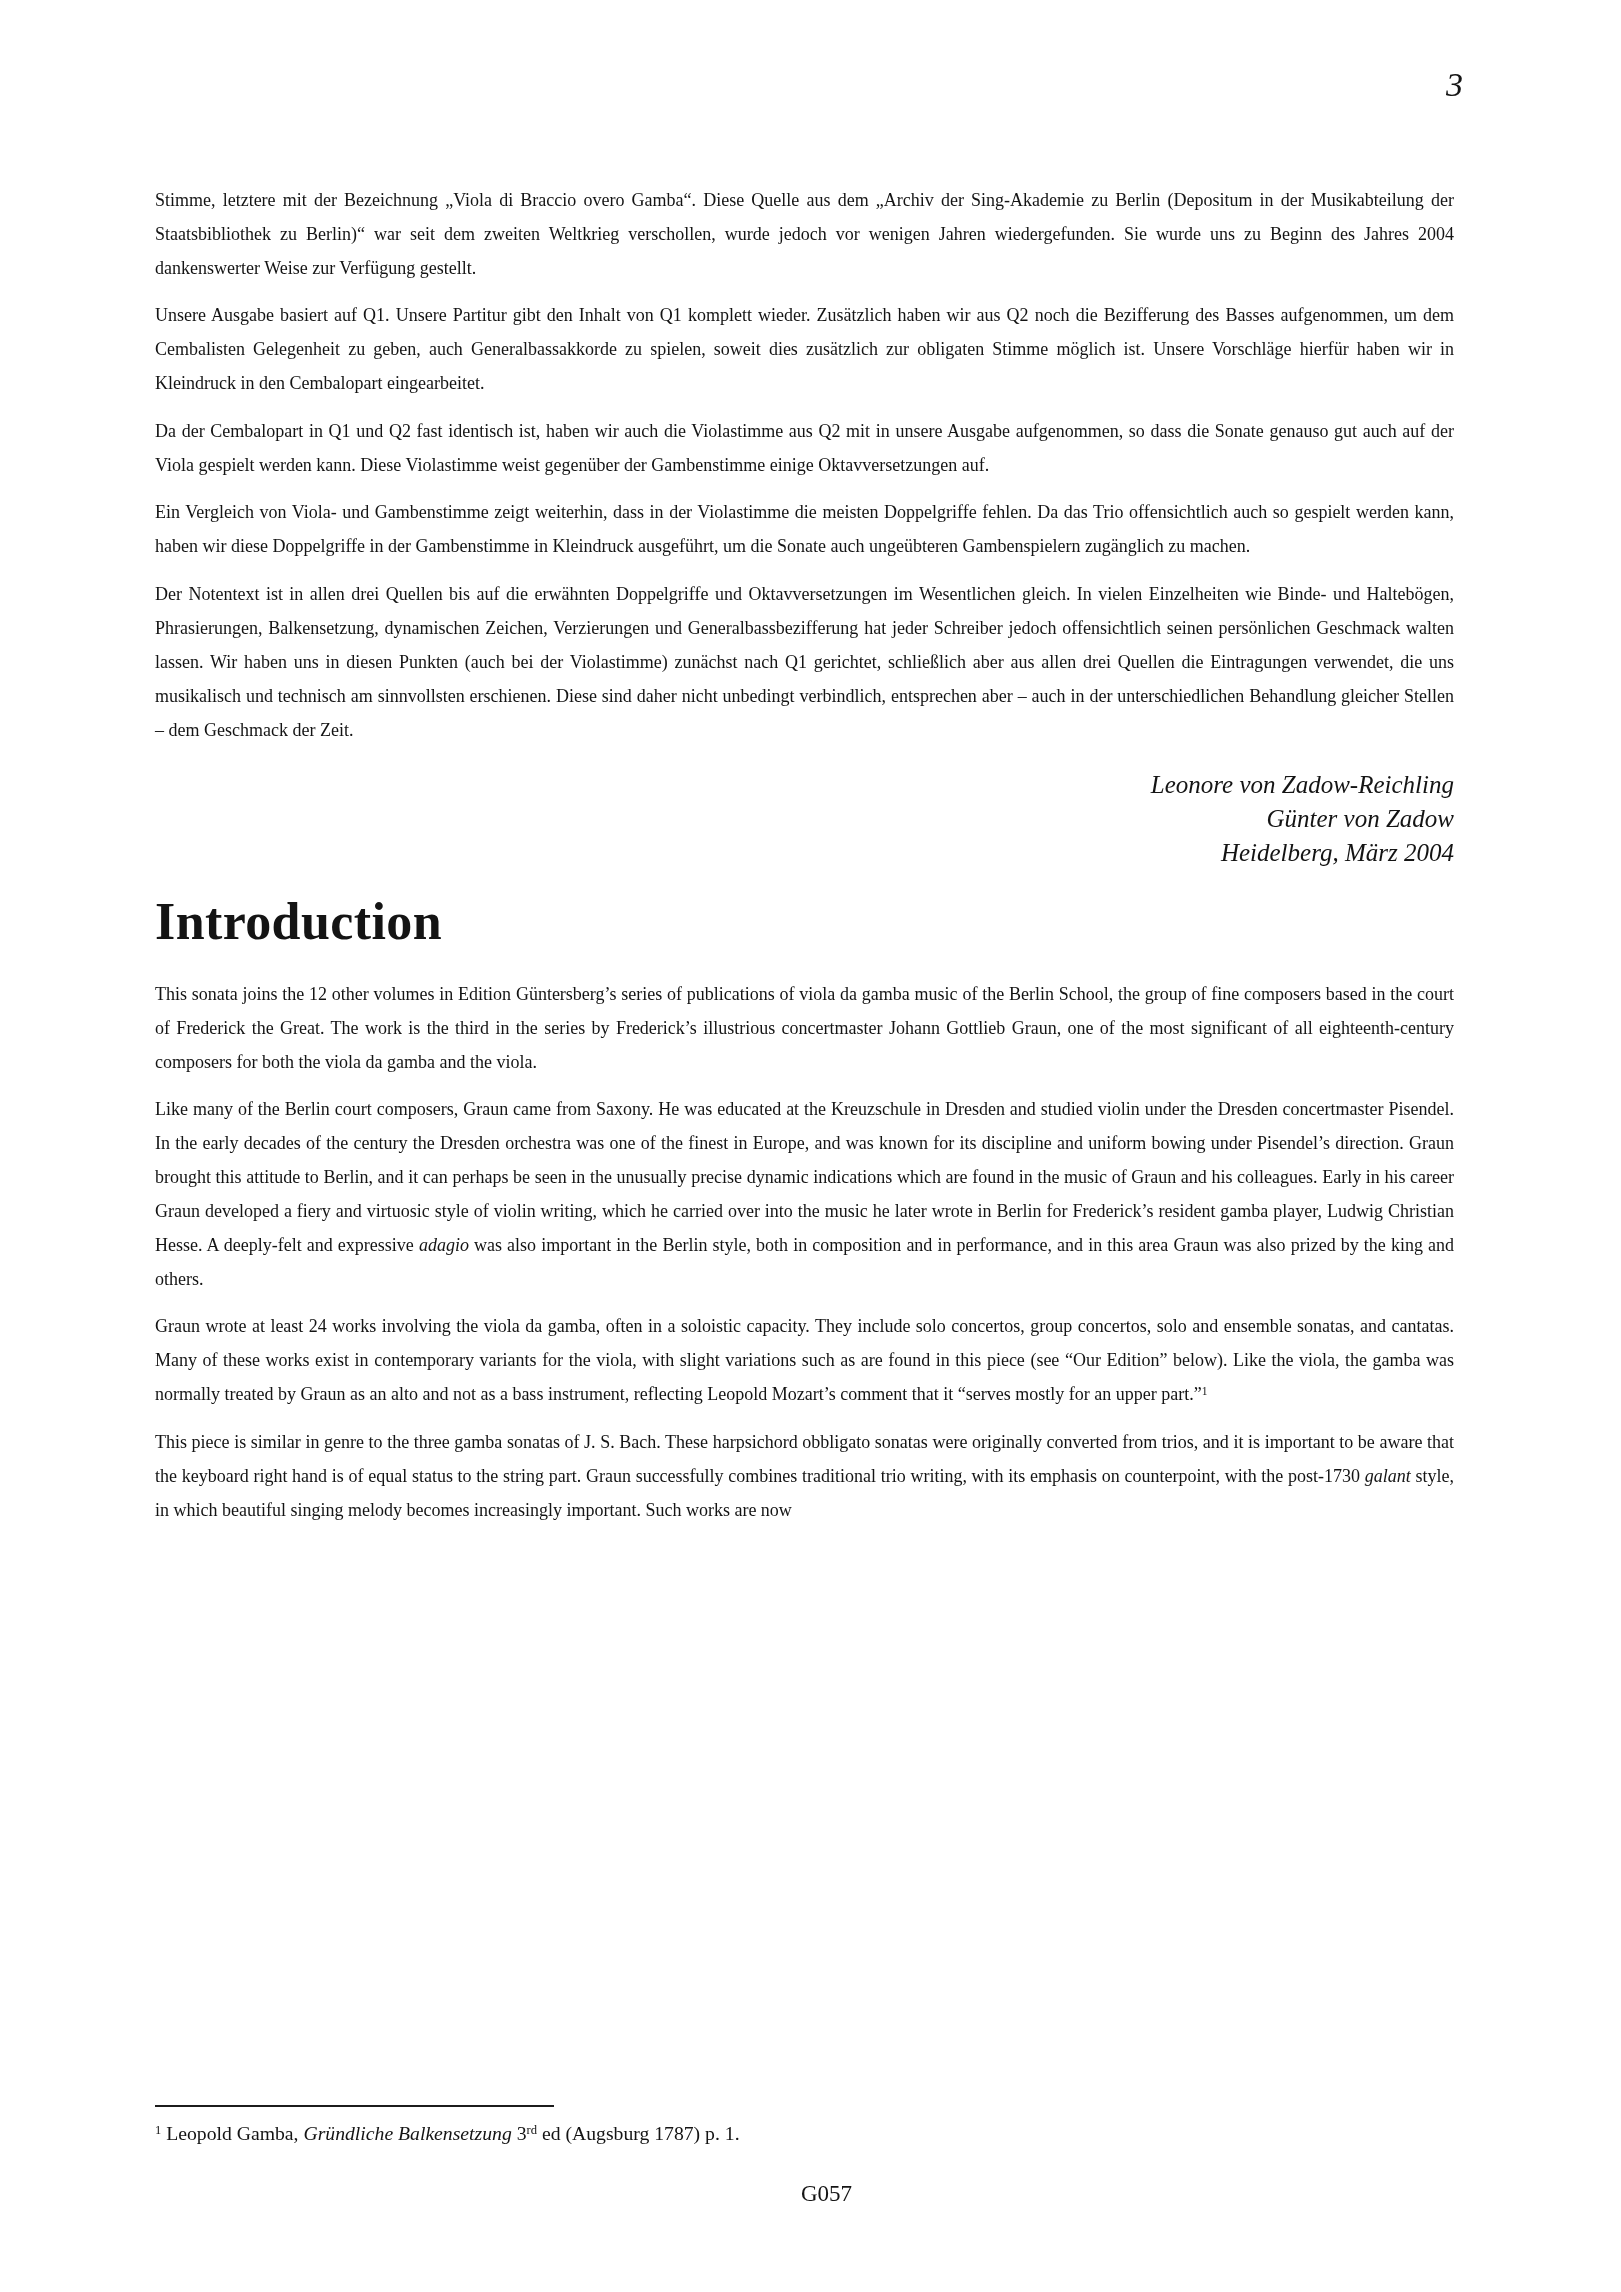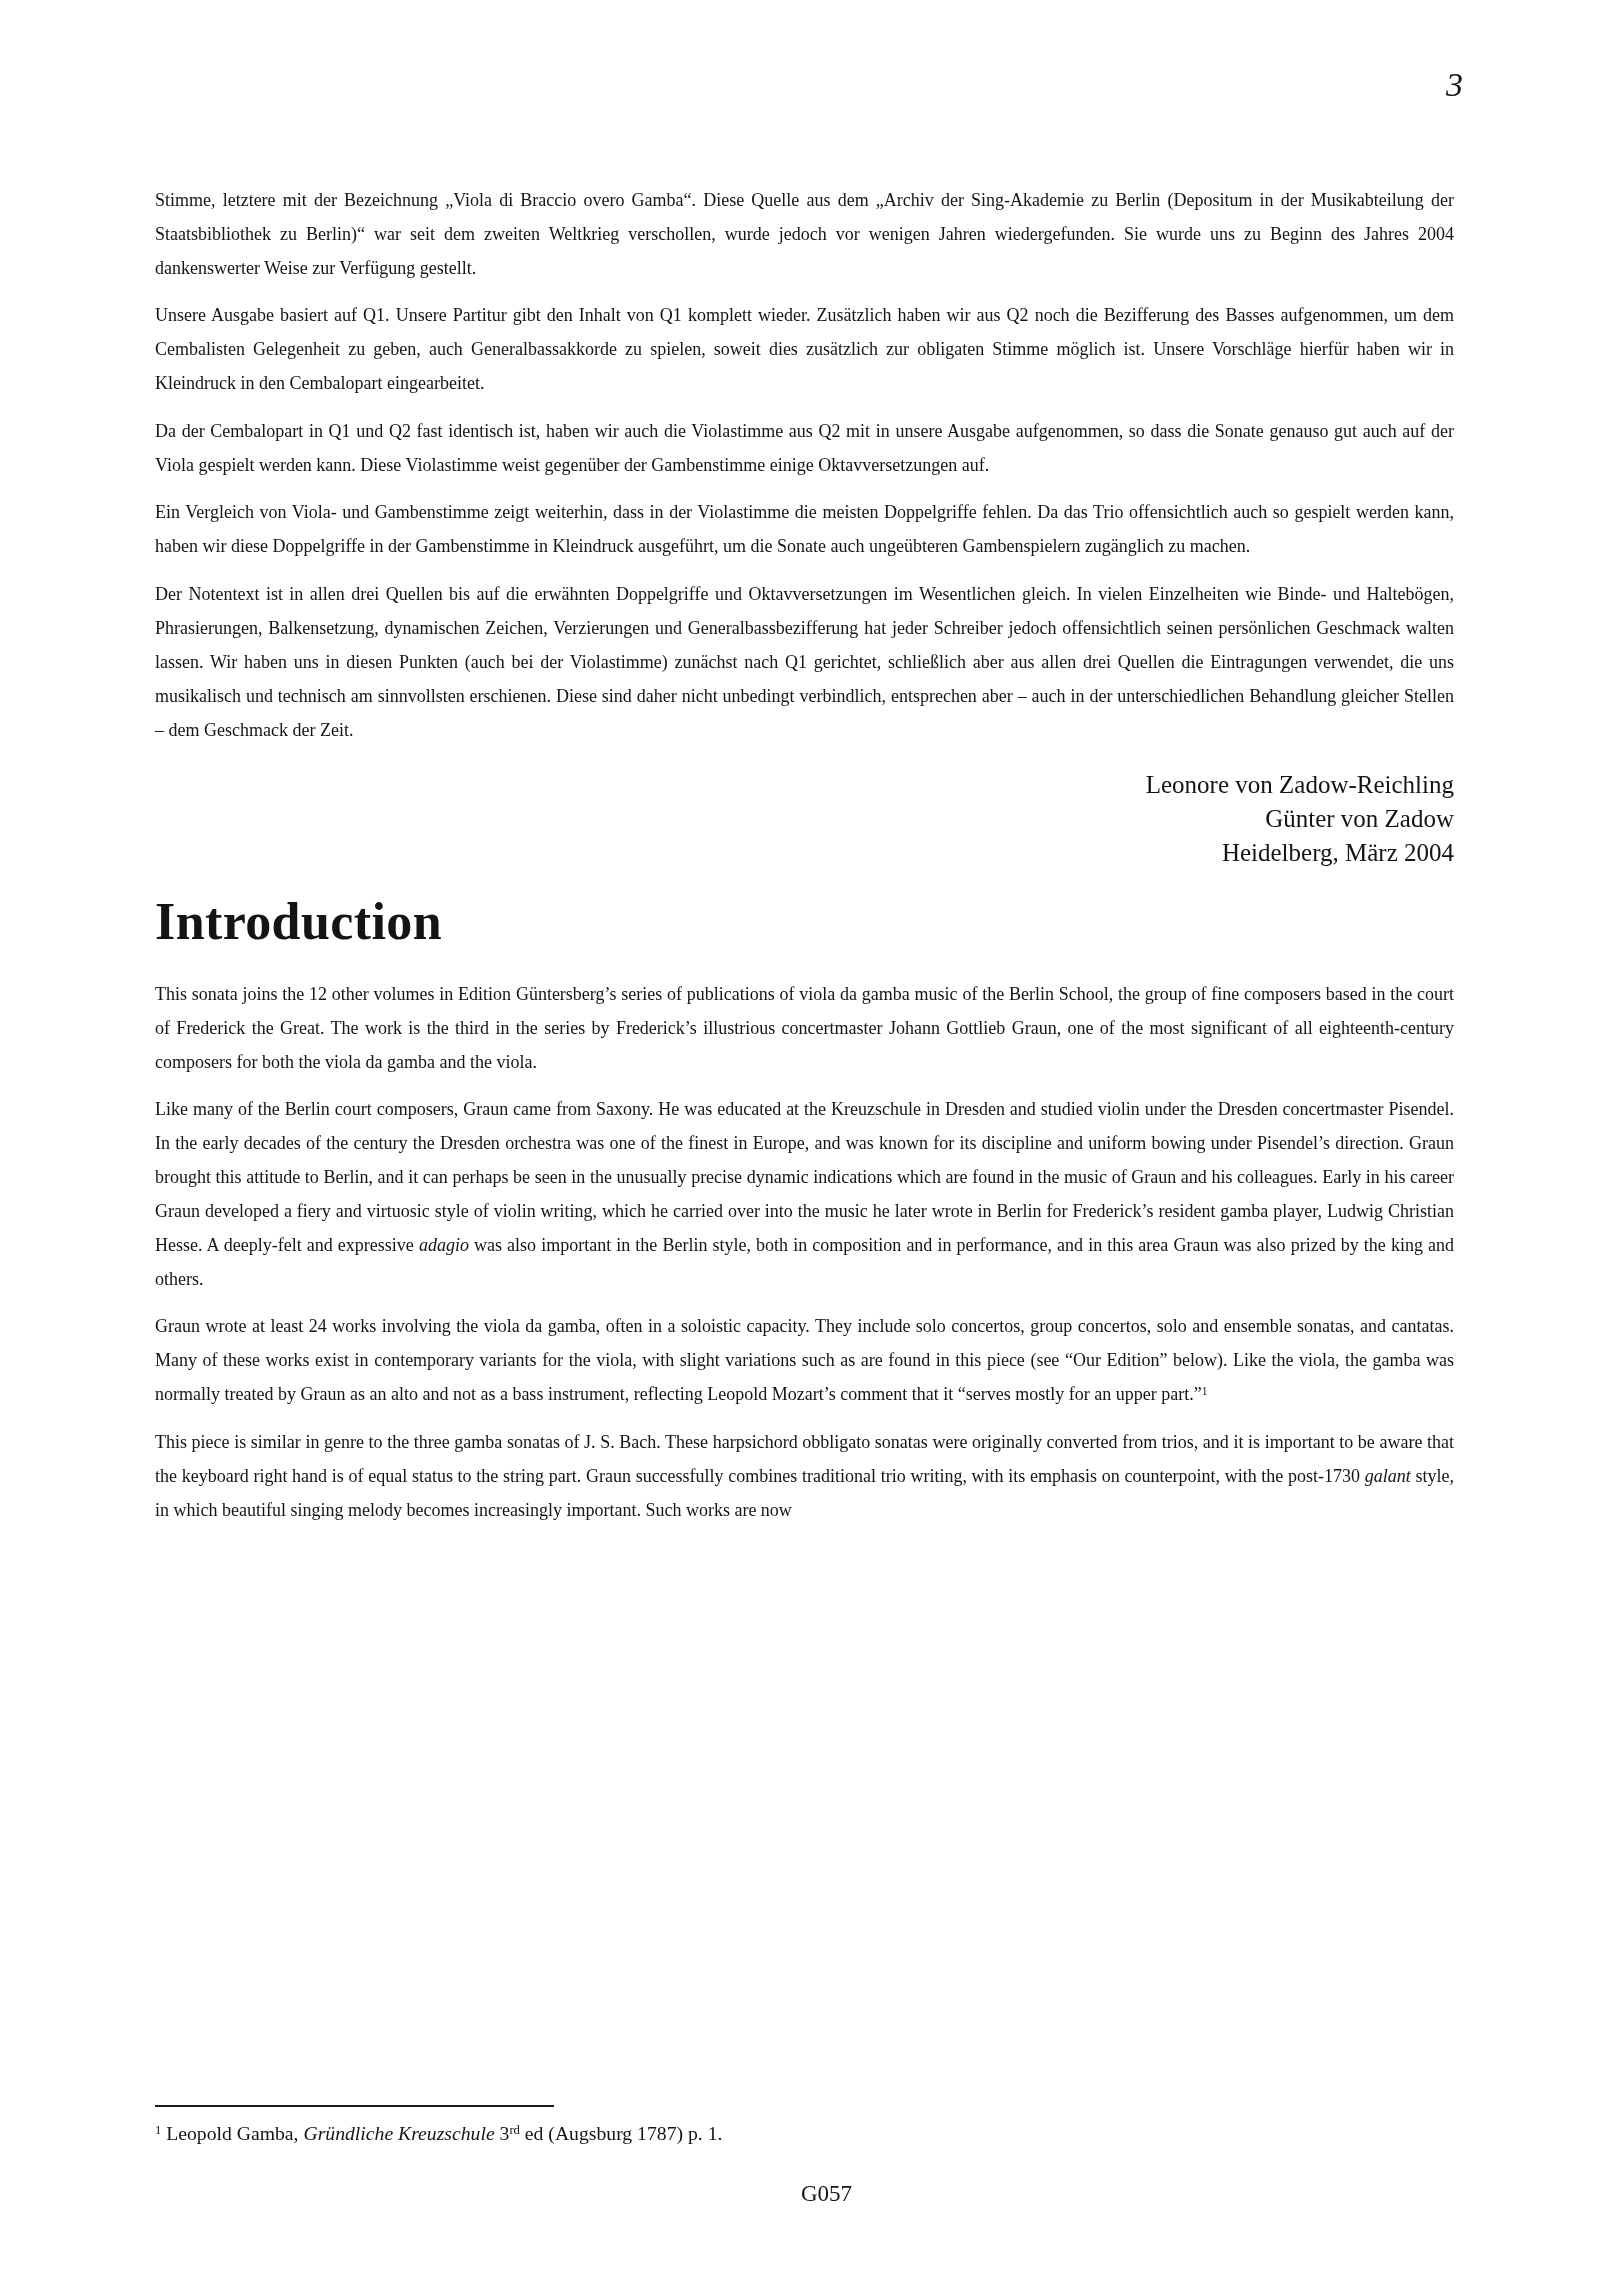--- a/index.html
+++ b/index.html
@@ -33,20 +33,21 @@
     margin: 0 0 13.4px 0;
     hyphens: auto;
     -webkit-hyphens: auto;
   }
   .signature { margin-top: 21.5px; }
   .sig-line {
     font-size: 25px;
     line-height: 34px;
     text-align: right;
     margin: 0;
+    font-style: italic;
   }
   h1.intro-heading {
     font-size: 52px;
     line-height: 1.05;
     font-weight: bold;
     margin: 25px 0 27px 0;
     letter-spacing: 0.4px;
   }
   .footnote-area {
     position: absolute;
@@ -116,19 +117,19 @@
           <p class="body-par"><span>Like many of the Berlin court composers, Graun came from Saxony. He was educated at the Kreuzschule in Dresden and studied violin under the Dresden concertmaster Pisendel. In the early decades of the century the Dresden orchestra was one of the finest in Europe, and was known for its discipline and uniform bowing under Pisendel’s direction. Graun brought this attitude to Berlin, and it can perhaps be seen in the unusually precise dynamic indications which are found in the music of Graun and his colleagues. Early in his career Graun developed a fiery and virtuosic style of violin writing, which he carried over into the music he later wrote in Berlin for Frederick’s resident gamba player, Ludwig Christian Hesse. A deeply-felt and expressive </span><em>adagio</em><span> was also important in the Berlin style, both in composition and in performance, and in this area Graun was also prized by the king and others.</span></p>
           <p class="body-par"><span>Graun wrote at least 24 works involving the viola da gamba, often in a soloistic capacity. They include solo concertos, group concertos, solo and ensemble sonatas, and cantatas. Many of these works exist in contemporary variants for the viola, with slight variations such as are found in this piece (see “Our Edition” below). Like the viola, the gamba was normally treated by Graun as an alto and not as a bass instrument, reflecting Leopold Mozart’s comment that it “serves mostly for an upper part.”</span><sup>1</sup></p>
           <p class="body-par"><span>This piece is similar in genre to the three gamba sonatas of J. S. Bach. These harpsichord obbligato sonatas were originally converted from trios, and it is important to be aware that the keyboard right hand is of equal status to the string part. Graun successfully combines traditional trio writing, with its emphasis on counterpoint, with the post-1730 </span><em>galant</em><span> style, in which beautiful singing melody becomes increasingly important. Such works are now</span></p>
         </div>
     </section>
 
   </div>
 
   <div class="footnote-area">
     <div class="fn-rule"></div>
-    <p class="footnote"><sup>1</sup><span> Leopold Gamba, </span><em>Gründliche Kreuzschule</em><span> 3</span><sup>rd</sup><span> ed (Augsburg 1787) p. 1.</span></p>
+    <p class="footnote"><sup>1</sup><span> Leopold Gamba, </span><em>Gründliche Balkensetzung</em><span> 3</span><sup>rd</sup><span> ed (Augsburg 1787) p. 1.</span></p>
   </div>
 
   <div class="footer-plate">G057</div>
 
 </div>
 
 
 </body></html>

